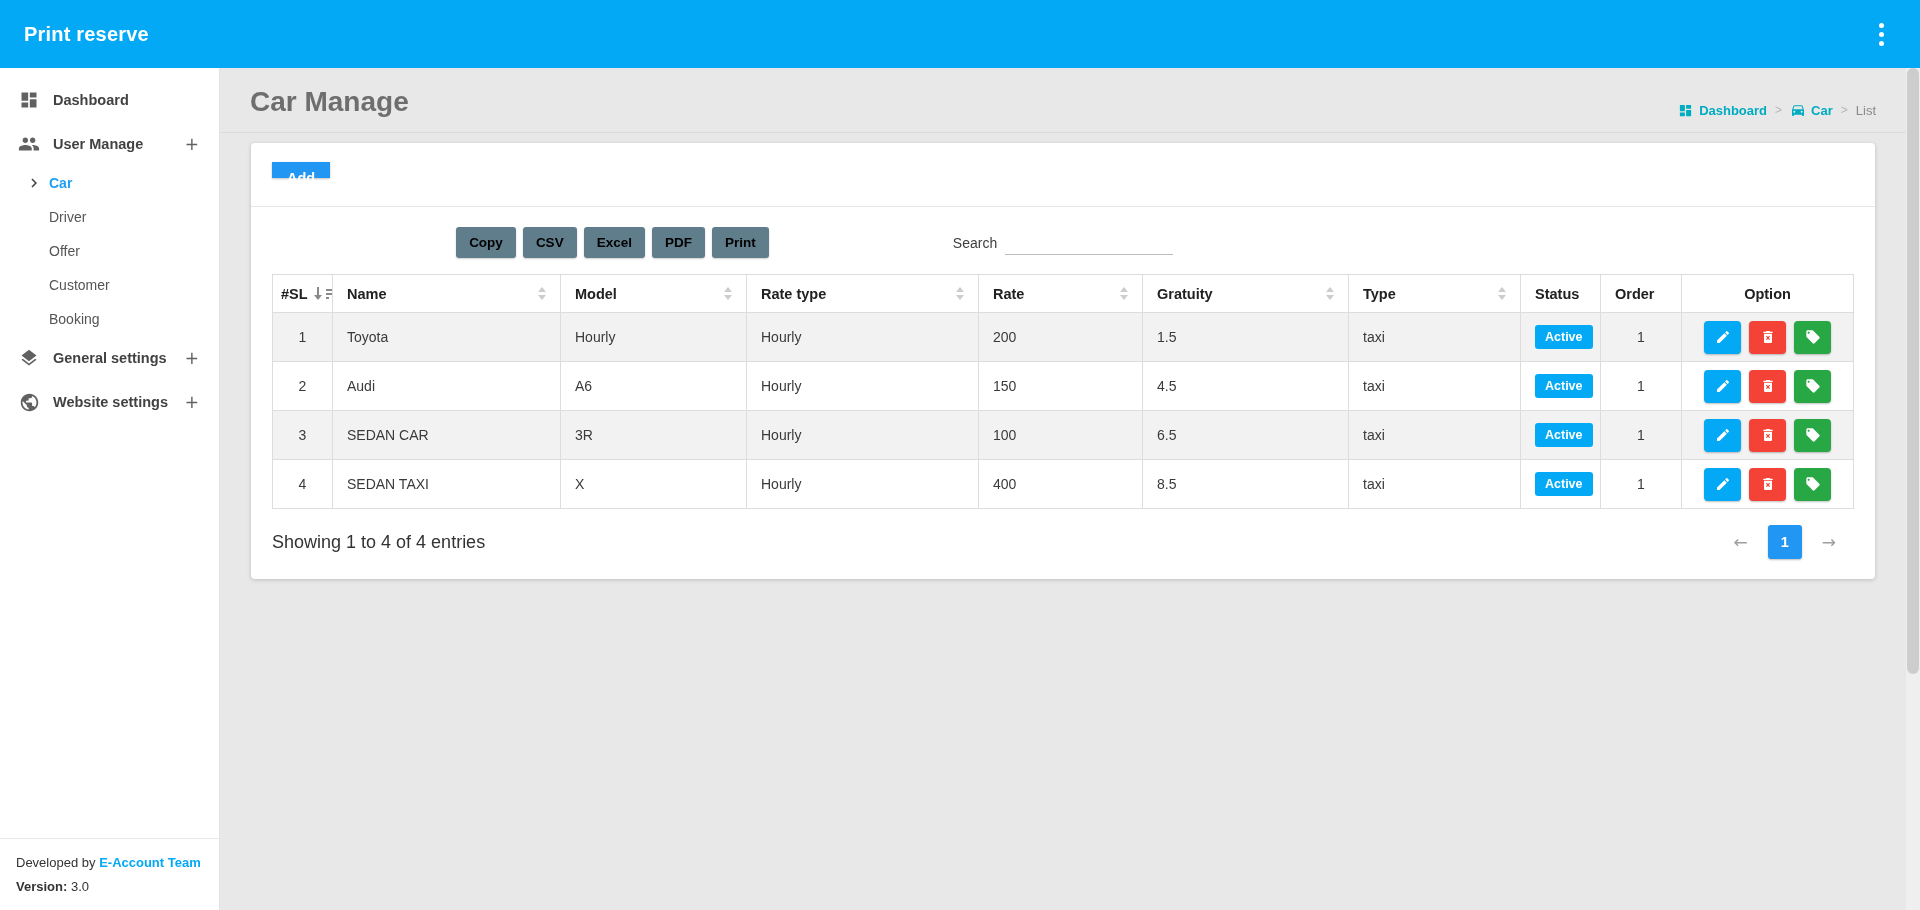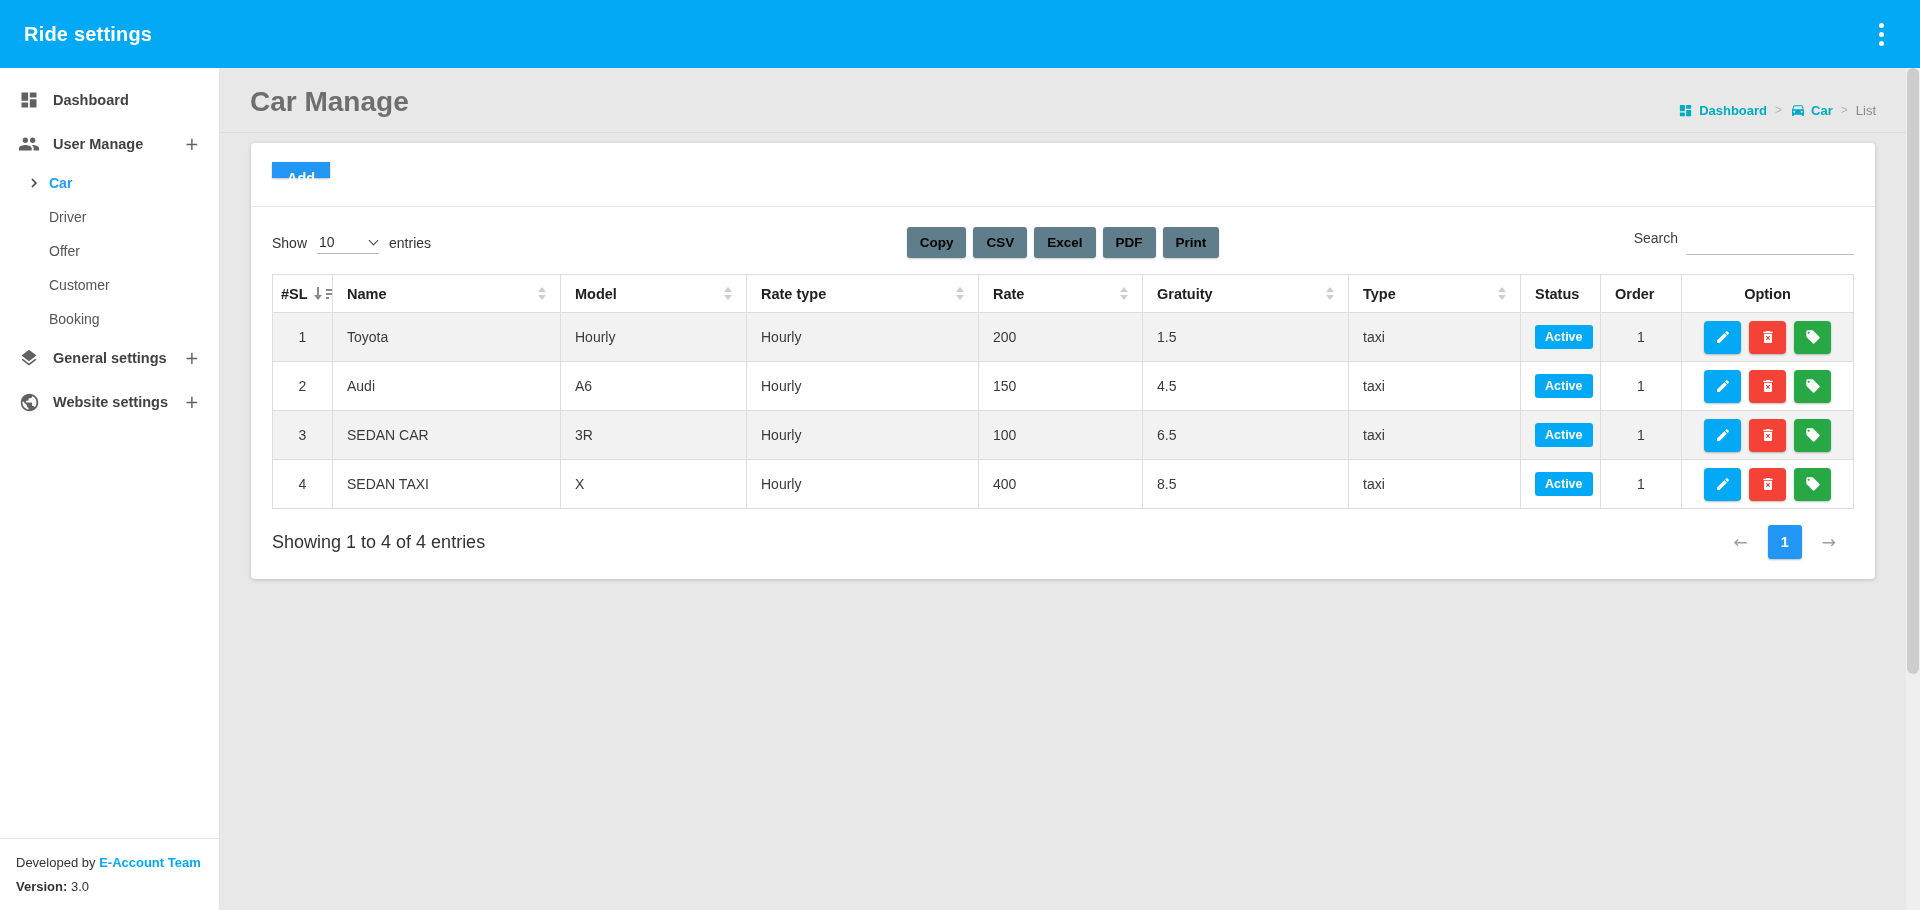--- a/index.html
+++ b/index.html
@@ -60,21 +60,21 @@
   .toolbar{display:grid;grid-template-columns:1fr auto 1fr;align-items:center;padding:20px 21px 16px}
   .show-group{display:flex;align-items:center;gap:10px;font-size:14px;color:#333}
   .page-size{display:flex;align-items:center;justify-content:space-between;width:62px;
     border-bottom:1px solid #b9b9b9;padding:3px 2px;cursor:pointer;font-size:14px;color:#333}
   .chevron-down{width:7px;height:7px;border-left:1.6px solid #444;border-bottom:1.6px solid #444;
     transform:rotate(-45deg);margin-bottom:3px}
   .export-group{display:flex;gap:7px;justify-self:center}
   .btn-export{background:var(--export-slate);color:#000000;border:none;border-radius:3px;height:31px;
     padding:0 13px;font-size:13.5px;font-weight:bold;cursor:pointer;box-shadow:0 1px 2px rgba(0,0,0,.2);
     font-family:inherit}
-  .search-group{justify-self:end;display:flex;align-items:flex-start;gap:8px;font-size:14px;color:#3f3f3f}
+  .search-group{justify-self:end;display:flex;align-items:center;gap:8px;font-size:14px;color:#3f3f3f}
   .search-input{width:168px;border:none;border-bottom:1px solid #bdbdbd;background:transparent;
     padding:4px 2px;font-size:14px;outline:none;font-family:inherit}
 
   .table-wrap{padding:0 21px}
   table{width:100%;border-collapse:collapse;table-layout:fixed}
   th,td{border:1px solid #ddd;font-size:14px;overflow:hidden;white-space:nowrap}
   thead th{height:38px;padding:0 14px;text-align:left;font-size:14.5px;font-weight:bold;color:#212121;background:#fff}
   .th-inner{display:flex;align-items:center;justify-content:space-between;gap:6px}
   tbody td{height:49px;padding:0 14px;color:#3a3a3a;vertical-align:middle}
   tbody tr:nth-child(odd) td{background:#f2f2f2}
@@ -112,21 +112,21 @@
   .page-current{width:34px;height:34px;background:var(--primary-blue);color:#fff;font-size:14.5px;
     font-weight:bold;border:none;border-radius:3px;cursor:pointer;box-shadow:0 1px 2px rgba(0,0,0,.25)}
   svg{display:block}
 </style>
 </head>
 <body>
 
 <div class="stage">
 
   <header class="topbar">
-    <span class="brand">Ride settings</span>
+    <span class="brand">Print reserve</span>
     <span class="dots">
         <i></i>
         <i></i>
         <i></i>
       </span>
   </header>
 
   <aside class="sidebar">
     <nav class="nav">
 
@@ -231,28 +231,20 @@
       </div>
     </div>
 
     <section class="card">
 
       <div class="card-top">
         <button class="btn-add">Add</button>
       </div>
 
       <div class="toolbar">
-        <div class="show-group">
-          <span>Show</span>
-          <span class="page-size">
-            <span>10</span>
-            <span class="chevron-down"></span>
-          </span>
-          <span>entries</span>
-        </div>
         <div class="export-group">
           <button class="btn-export">Copy</button>
           <button class="btn-export">CSV</button>
           <button class="btn-export">Excel</button>
           <button class="btn-export">PDF</button>
           <button class="btn-export">Print</button>
         </div>
         <div class="search-group">
           <span>Search</span>
           <input class="search-input" type="text" value="" style="">

